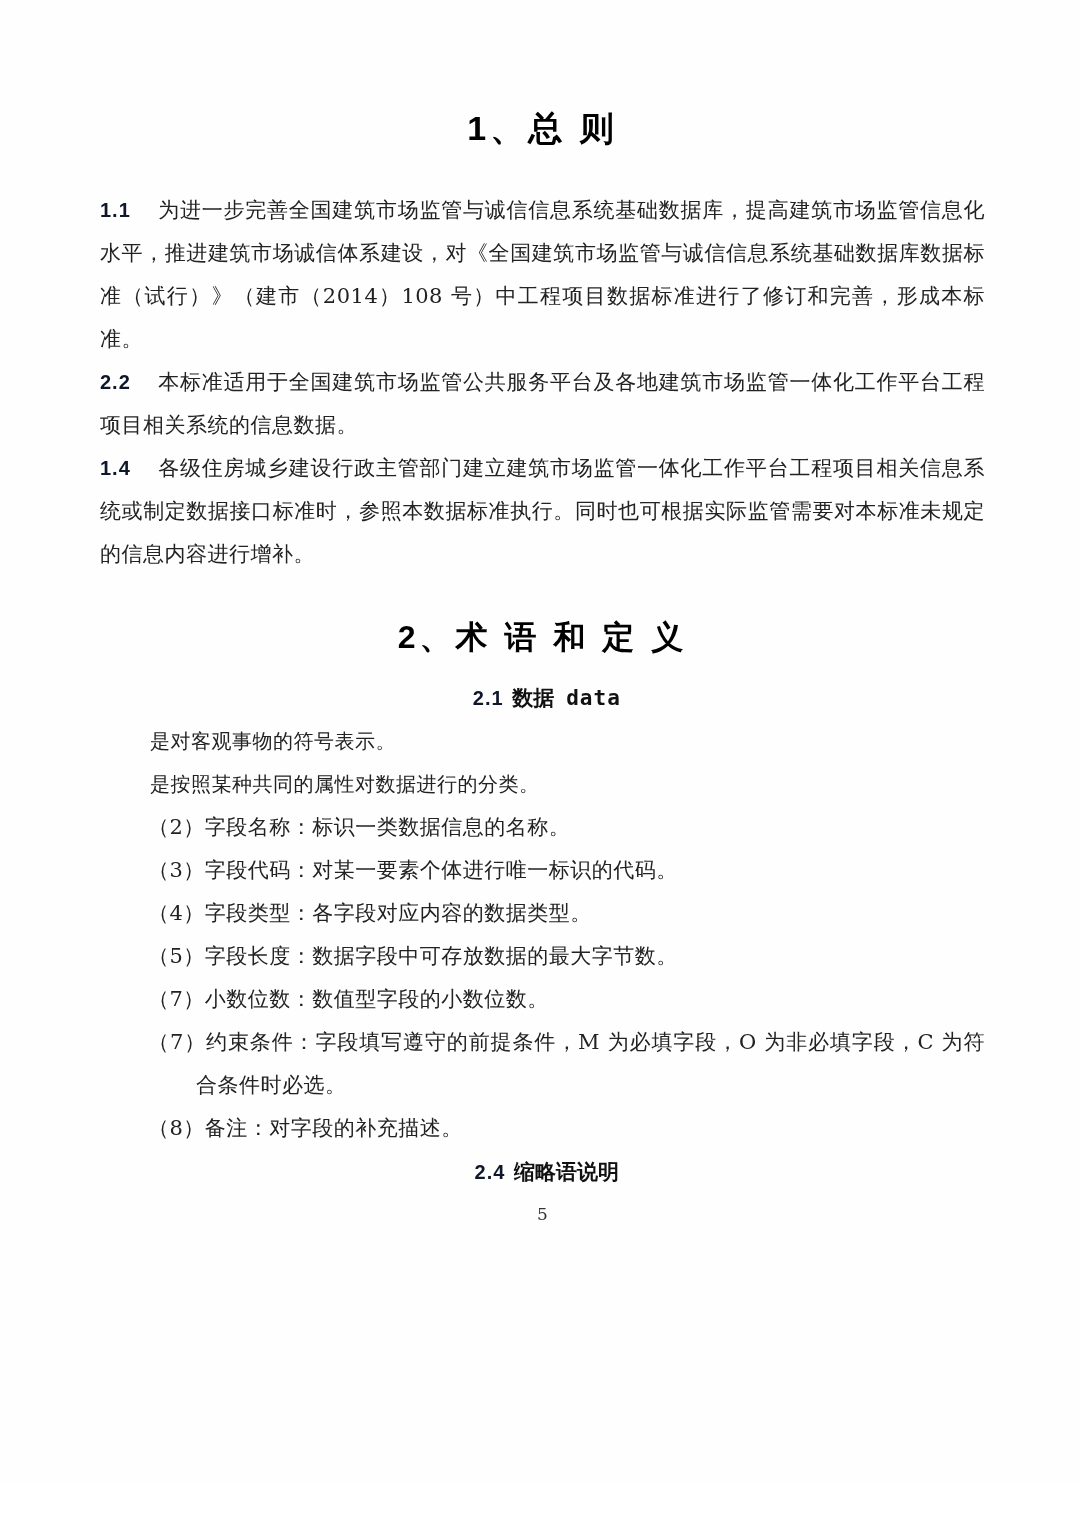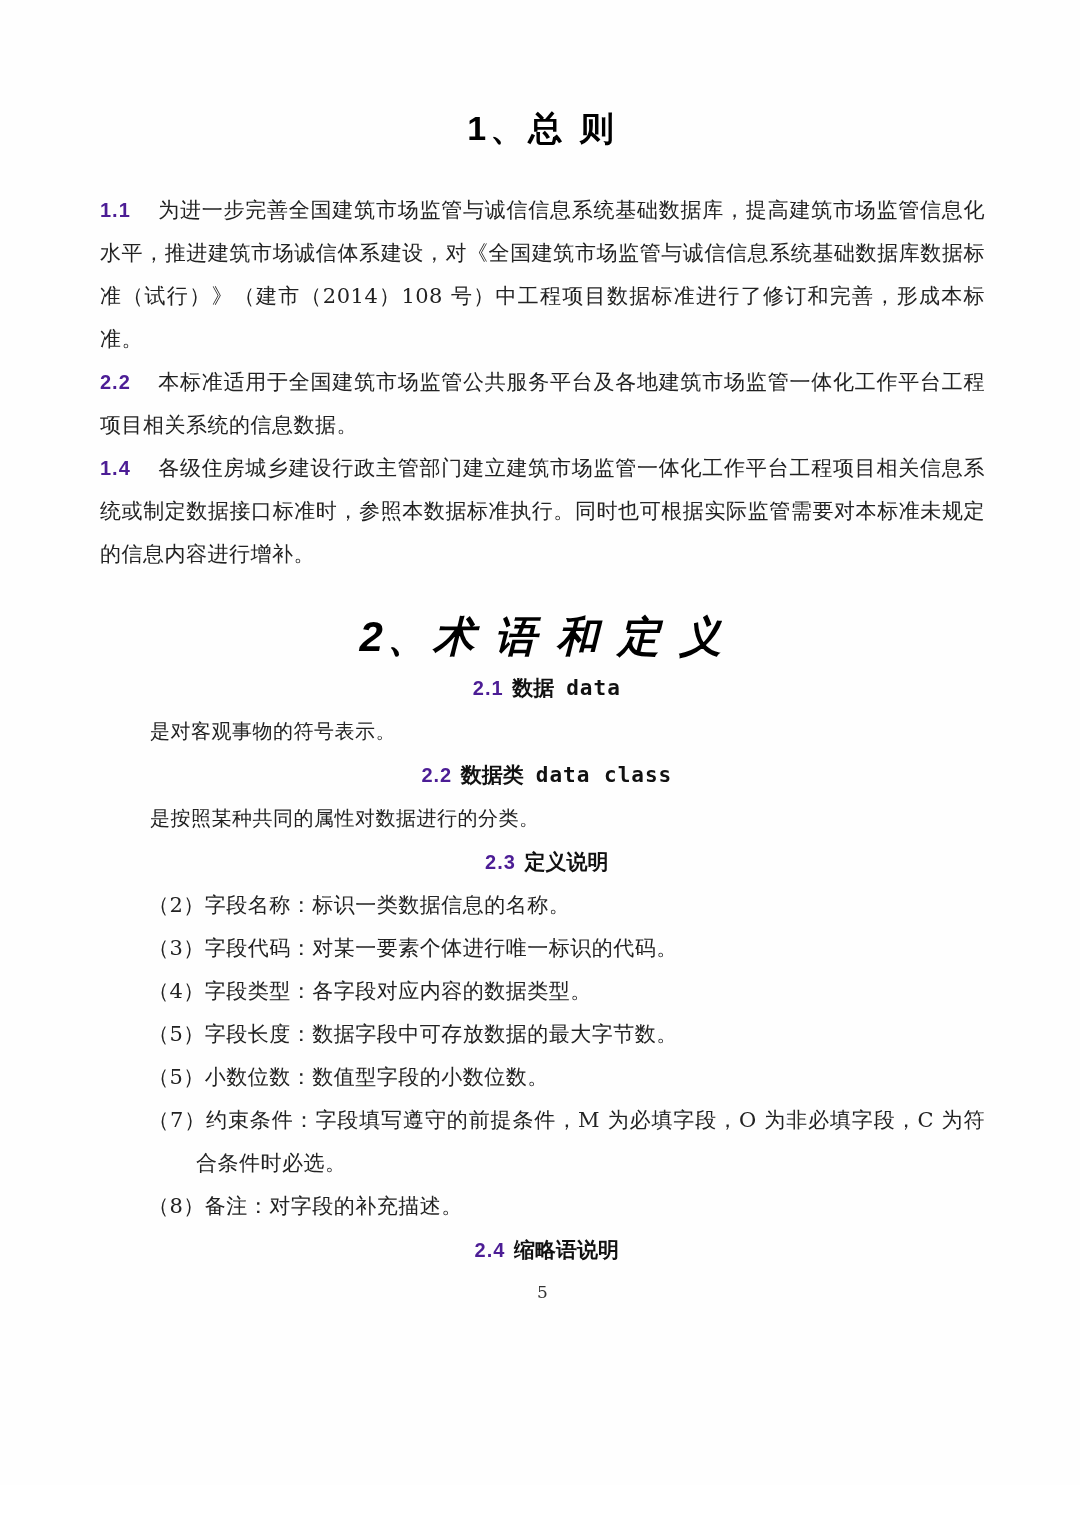--- a/index.html
+++ b/index.html
@@ -18,36 +18,36 @@
     margin: 0;
     text-align: center;
     font-family: "Liberation Sans", "DejaVu Sans", sans-serif;
     font-weight: bold;
     color: #000000;
     font-size: 34px;
     line-height: 48px;
     letter-spacing: 4px;
   }
   .doc-title.first { margin-bottom: 37px; }
-  .doc-title.second { margin-top: 38px; margin-bottom: 6px; font-size: 42px; line-height: 46px; font-style: italic; }
+  .doc-title.second { margin-top: 38px; margin-bottom: 16px; font-size: 32px; line-height: 46px; }
 
   .clause {
     margin: 0;
     font-size: 21px;
     line-height: 43px;
     text-align: justify;
     letter-spacing: 0.5px;
   }
   .clause-num {
     display: inline-block;
     width: 58px;
     font-family: "Liberation Sans", "DejaVu Sans", sans-serif;
     font-weight: bold;
     font-size: 20px;
-    color: #4c1d95;
+    color: #0f172a;
     letter-spacing: 1px;
   }
 
   .term-head {
     margin: 0;
     font-size: 21px;
     line-height: 43px;
     font-family: "Liberation Sans", "DejaVu Sans", sans-serif;
     font-weight: bold;
     color: #111111;
@@ -96,30 +96,28 @@
   <p class="clause"><span class="clause-num">2.2</span><span>本标准适用于全国建筑市场监管公共服务平台及各地建筑市场监管一体化工作平台工程项目相关系统的信息数据。</span></p>
 
 
   <p class="clause"><span class="clause-num">1.4</span><span>各级住房城乡建设行政主管部门建立建筑市场监管一体化工作平台工程项目相关信息系统或制定数据接口标准时，参照本数据标准执行。同时也可根据实际监管需要对本标准未规定的信息内容进行增补。</span></p>
 
   <h1 class="doc-title second">2、术 语 和 定 义</h1>
 
   <p class="term-head"><span class="clause-num">2.1</span><span>数据</span><span class="term-en">data</span></p>
   <p class="term-body">是对客观事物的符号表示。</p>
 
-  <p class="term-head"><span class="clause-num">2.2</span><span>数据类</span><span class="term-en">data class</span></p>
   <p class="term-body">是按照某种共同的属性对数据进行的分类。</p>
 
-  <p class="term-head"><span class="clause-num">2.3</span><span>定义说明</span></p>
 
   <p class="def-item">（2）字段名称：标识一类数据信息的名称。</p>
   <p class="def-item">（3）字段代码：对某一要素个体进行唯一标识的代码。</p>
   <p class="def-item">（4）字段类型：各字段对应内容的数据类型。</p>
   <p class="def-item">（5）字段长度：数据字段中可存放数据的最大字节数。</p>
-  <p class="def-item">（5）小数位数：数值型字段的小数位数。</p>
+  <p class="def-item">（7）小数位数：数值型字段的小数位数。</p>
   <p class="def-item">（7）约束条件：字段填写遵守的前提条件，M 为必填字段，O 为非必填字段，C 为符合条件时必选。</p>
   <p class="def-item">（8）备注：对字段的补充描述。</p>
 
   <p class="term-head"><span class="clause-num">2.4</span><span>缩略语说明</span></p>
 
   <div class="page-number">5</div>
 
 </div>
 
 </body></html>

